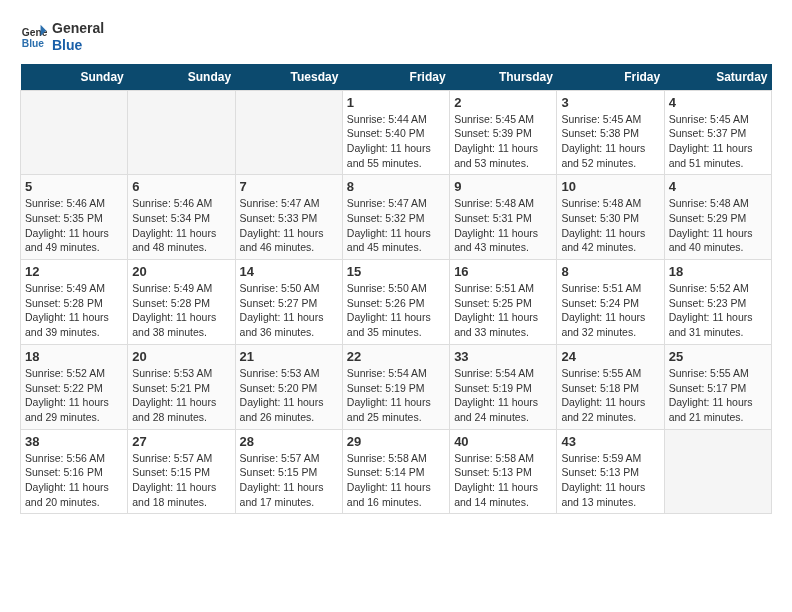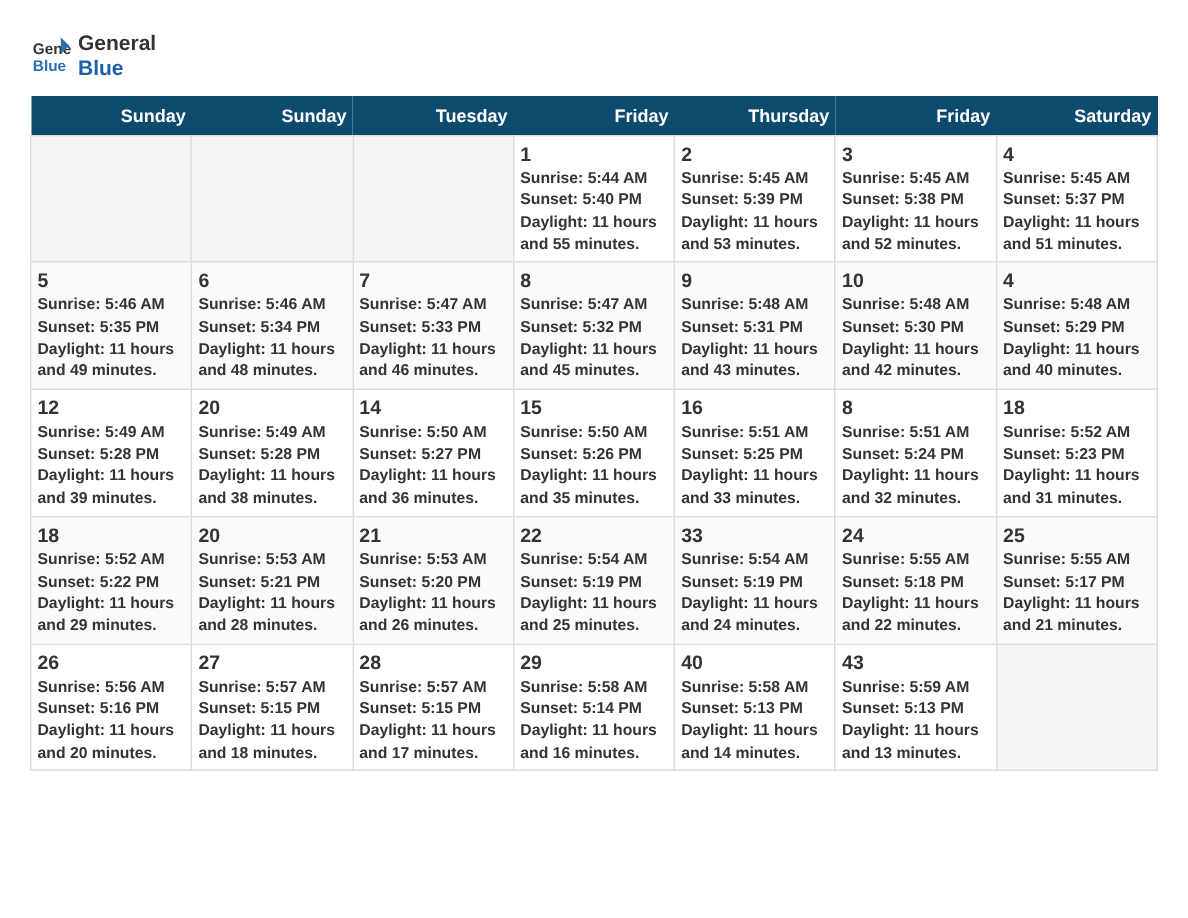--- a/index.html
+++ b/index.html
@@ -72,21 +72,20 @@
     .day-num {
       font-size: 13px;
       font-weight: bold;
       color: #333;
       margin-bottom: 2px;
     }
     .cell-info {
       color: #333;
       line-height: 1.4;
       font-size: 10.5px;
-      font-weight: bold;
     }
     tr:nth-child(even) td:not(.empty) {
       background: #fafafa;
     }
   </style>
 </head>
 <body>
 
 <div class="header-area">
   <div class="logo">
@@ -227,21 +226,21 @@
           <div class="day-num">24</div>
           <div class="cell-info">Sunrise: 5:55 AM<br>Sunset: 5:18 PM<br>Daylight: 11 hours and 22 minutes.</div>
         </td>
         <td>
           <div class="day-num">25</div>
           <div class="cell-info">Sunrise: 5:55 AM<br>Sunset: 5:17 PM<br>Daylight: 11 hours and 21 minutes.</div>
         </td>
       </tr>
       <tr>
         <td>
-          <div class="day-num">26</div>
+          <div class="day-num">38</div>
           <div class="cell-info">Sunrise: 5:56 AM<br>Sunset: 5:16 PM<br>Daylight: 11 hours and 20 minutes.</div>
         </td>
         <td>
           <div class="day-num">27</div>
           <div class="cell-info">Sunrise: 5:57 AM<br>Sunset: 5:15 PM<br>Daylight: 11 hours and 18 minutes.</div>
         </td>
         <td>
           <div class="day-num">28</div>
           <div class="cell-info">Sunrise: 5:57 AM<br>Sunset: 5:15 PM<br>Daylight: 11 hours and 17 minutes.</div>
         </td>

